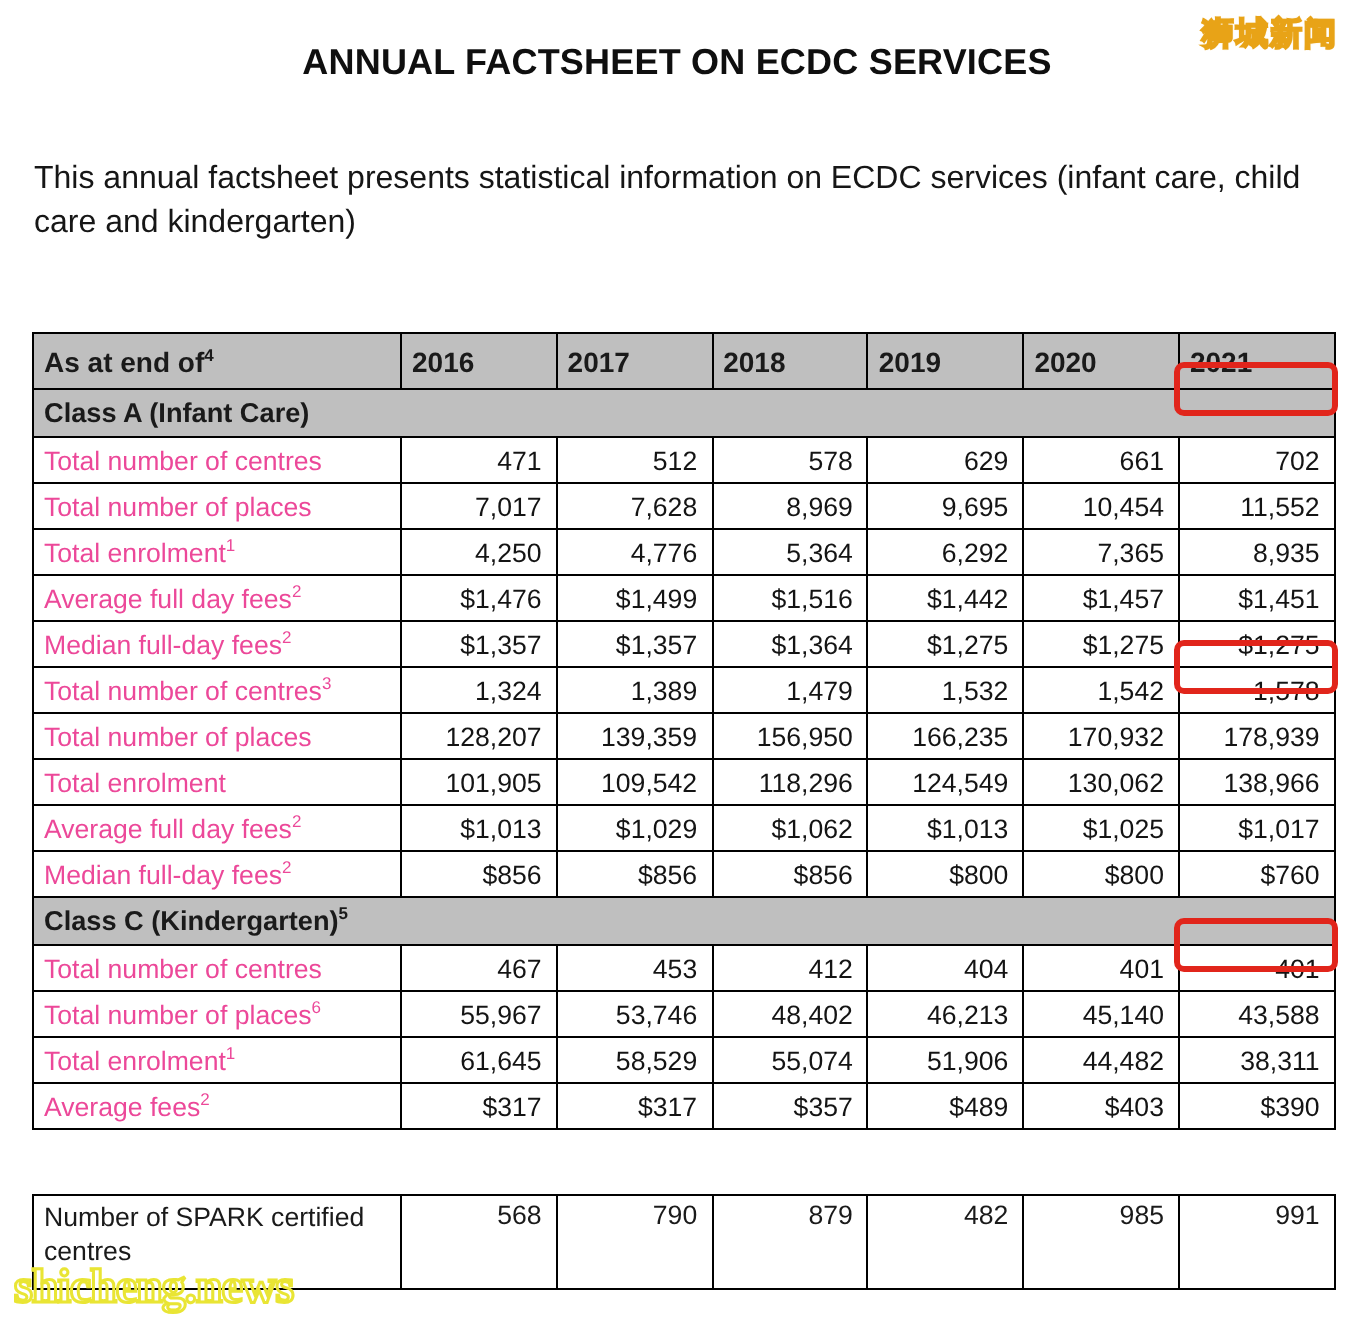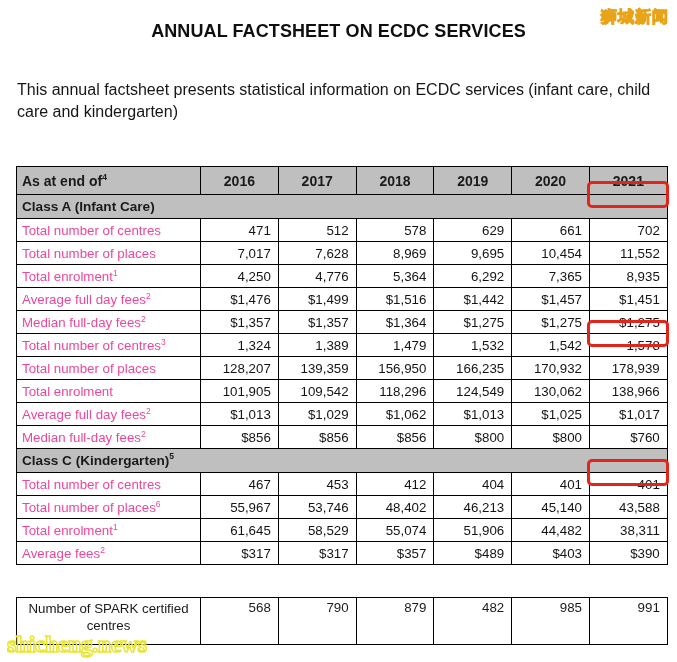--- a/index.html
+++ b/index.html
@@ -75,21 +75,20 @@
     box-sizing: border-box;
     vertical-align: middle;
     font-weight: normal;
   }
 
   .hdr-row td {
     background: #bfbfbf;
     font-weight: bold;
     font-size: 14px;
     height: 28px;
-    text-align: center;
   }
   .hdr-row td.lbl-cell {
     text-align: left;
     font-size: 14px;
   }
 
   .section-row td {
     background: #bfbfbf;
     font-weight: bold;
     font-size: 13.6px;
@@ -141,21 +140,21 @@
   .spark-table col.lbl { width: 184px; }
   .spark-table col.yr  { width: 77.8px; }
   .spark-table td {
     border: 1px solid #000;
     padding: 2px 5px 0 5px;
     height: 47px;
     box-sizing: border-box;
     vertical-align: top;
   }
   .spark-table td.lbl-cell {
-    text-align: center;
+    text-align: left;
     line-height: 17px;
   }
   .spark-table td.num {
     text-align: right;
     padding-right: 7px;
     vertical-align: top;
   }
 
   
   .bot-watermark {

